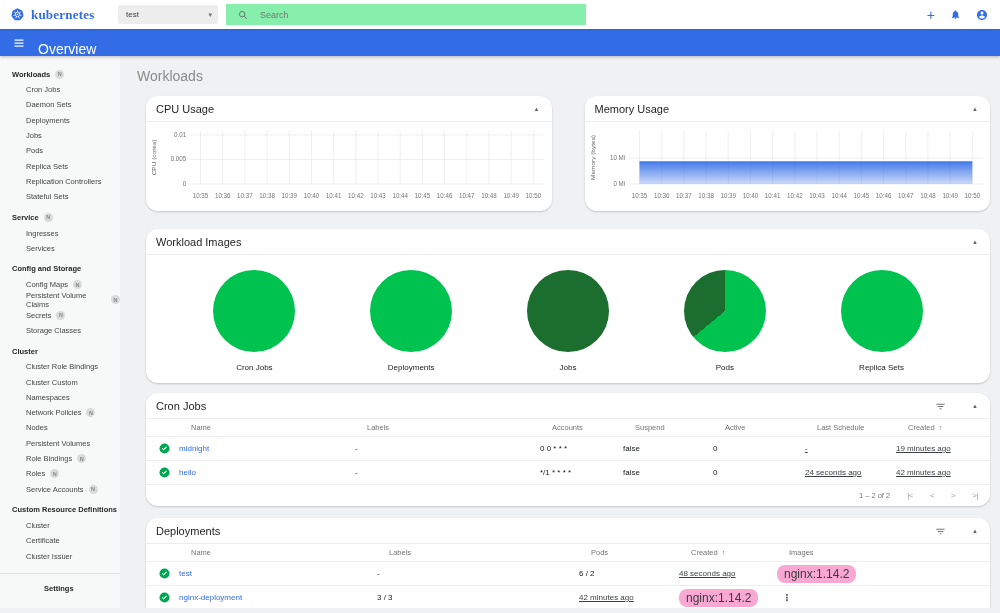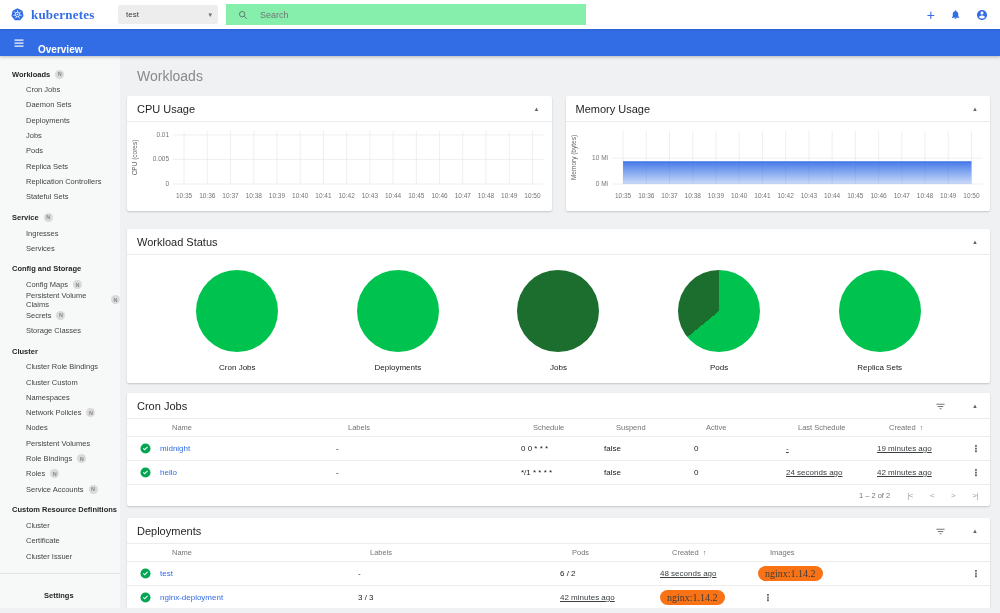--- a/index.html
+++ b/index.html
@@ -21,40 +21,40 @@
     margin-left:10px;width:280px;font-family:inherit;}
   .searchbar input::placeholder{color:#757575;}
   .top-actions{margin-left:auto;display:flex;align-items:center;gap:15px;margin-right:12px;}
   .top-actions .plus{color:#326de6;font-size:14px;line-height:1;cursor:pointer;font-weight:400;}
   .icon-btn{cursor:pointer;display:flex;align-items:center;}
 
   
   .appbar{height:27px;background:#326de6;display:flex;align-items:center;
     box-shadow:0 1px 3px rgba(0,0,0,.25);position:relative;z-index:2;}
   .appbar .burger{margin-left:13px;cursor:pointer;display:flex;align-items:center;}
-  .appbar .title{color:#fff;font-size:10px;font-weight:700;margin-left:13px;margin-top:13px;}
+  .appbar .title{color:#fff;font-size:14px;font-weight:400;margin-left:13px;margin-top:13px;}
 
   
   .body-row{display:flex;height:552px;}
   .sidebar{width:120px;background:#f7f8f8;padding-top:5px;overflow:hidden;flex:none;}
   .sb-header{display:flex;align-items:center;height:16px;margin-top:5px;padding-left:12px;
     font-weight:700;font-size:7.5px;color:#262626;cursor:pointer;}
   .sb-item{display:flex;align-items:center;height:15.3px;padding-left:26px;font-size:7.5px;
     color:#454545;cursor:pointer;}
   .sb-badge{width:9px;height:9px;border-radius:50%;background:#dadada;color:#8a8a8a;
     font-size:5.5px;font-weight:700;display:inline-flex;align-items:center;
     justify-content:center;margin-left:5px;flex:none;}
   .sb-divider{border-top:1px solid #e2e2e2;margin:9px 0 3px 0;}
-  .sb-footer{margin-top:14px;padding-left:44px;}
+  .sb-footer{margin-top:7px;padding-left:44px;}
 
   .content{flex:1;padding:0 10px 0 7px;overflow:hidden;}
   .page-title{font-size:14px;font-weight:400;color:#8a8a8a;margin:12px 0 12px 10px;}
 
   
-  .card{background:#fff;border-radius:2px;box-shadow:0 1px 2px rgba(0,0,0,.18);}
+  .card{background:#fff;border-radius:12px;box-shadow:0 1px 2px rgba(0,0,0,.18);margin-left:19px;}
   .card-header{display:flex;align-items:center;padding:7px 10px 6px 10px;border-bottom:1px solid #ececec;}
   .card-title{font-size:11px;color:#1f1f1f;}
   .spacer{flex:1;}
   .collapse-caret{font-size:6px;color:#5f6368;cursor:pointer;padding:2px;}
   .hdr-icon{margin-left:24px;cursor:pointer;display:flex;align-items:center;}
 
   .charts-row{display:flex;gap:14px;margin-bottom:18px;}
   .chart-card{flex:1 1 0;height:115px;}
   .chart-card svg{width:100%;height:84px;display:block;margin-top:2px;}
   svg .tick{font-size:6.5px;fill:#757575;font-family:inherit;}
@@ -68,22 +68,22 @@
 
   .table-card{margin-bottom:12px;}
   .deploy-card{min-height:132px;}
   .t-row{display:grid;align-items:center;height:23px;padding-left:13px;
     border-bottom:1px solid #ededed;font-size:8px;color:#202124;}
   .t-head{height:17px;color:#757575;font-size:7.5px;}
   .t-cell{overflow:hidden;white-space:nowrap;display:flex;align-items:center;}
   .t-hcell{cursor:pointer;padding-left:12px;}
   .link{color:#326de6;cursor:pointer;}
   .time-link{color:#3c4043;text-decoration:underline;cursor:pointer;}
-  .chip{background:#f97316;border-radius:8px;padding:2px 7px;color:#3c3c3c;font-size:10px;
-    display:inline-block;font-family:Liberation Serif, serif;}
+  .chip{background:#f9a8d4;border-radius:8px;padding:2px 7px;color:#3c3c3c;font-size:12px;
+    display:inline-block;}
   .menu-dots{color:#616161;font-size:10px;cursor:pointer;padding:0 5px;font-weight:700;}
   .sort-arrow{margin-left:4px;font-size:7px;color:#616161;}
   .table-footer{display:flex;justify-content:flex-end;align-items:center;height:21px;
     padding-right:12px;font-size:7.5px;color:#757575;}
   .pg{color:#9e9e9e;margin-left:17px;font-size:8px;cursor:pointer;letter-spacing:-.5px;}
 </style>
 </head>
 <body>
 
 <div class="app">
@@ -360,21 +360,21 @@
                 </linearGradient>
               </defs>
               <polygon points="57,37.765853658536585 80.2,37.765853658536585 103.4,37.765853658536585 126.6,37.765853658536585 149.8,37.765853658536585 173,37.765853658536585 196.2,37.765853658536585 219.4,37.765853658536585 242.6,37.765853658536585 265.8,37.765853658536585 289,37.765853658536585 312.2,37.765853658536585 335.4,37.765853658536585 358.6,37.765853658536585 381.8,37.765853658536585 405,37.765853658536585 405,60 57,60" fill="url(#grad-memory-usage)"></polygon>
               <polyline points="57,37.765853658536585 80.2,37.765853658536585 103.4,37.765853658536585 126.6,37.765853658536585 149.8,37.765853658536585 173,37.765853658536585 196.2,37.765853658536585 219.4,37.765853658536585 242.6,37.765853658536585 265.8,37.765853658536585 289,37.765853658536585 312.2,37.765853658536585 335.4,37.765853658536585 358.6,37.765853658536585 381.8,37.765853658536585 405,37.765853658536585" fill="none" stroke="#326de6" stroke-width="1" stroke-opacity="0.85"></polyline>
             </svg>
         </section>
       </div>
 
       <section class="card status-card">
         <div class="card-header">
-          <span class="card-title">Workload Status</span>
+          <span class="card-title">Workload Images</span>
           <span class="spacer"></span>
           <span class="collapse-caret">▲</span>
         </div>
         <div class="pies">
             <div class="pie-item">
               <div class="pie-circle" style="background: rgb(0, 194, 78);"></div>
               <div class="pie-label">Cron Jobs</div>
             </div>
             <div class="pie-item">
               <div class="pie-circle" style="background: rgb(0, 194, 78);"></div>
@@ -409,21 +409,21 @@
         <div id="cron-table">
             <div class="t-row t-head" style="grid-template-columns: 20px 176px 185px 83px 90px 92px 91px 89px 1fr;">
               <div class="t-cell"></div>
               <div class="t-cell t-hcell">
                 <span>Name</span>
               </div>
               <div class="t-cell t-hcell">
                 <span>Labels</span>
               </div>
               <div class="t-cell t-hcell">
-                <span>Schedule</span>
+                <span>Accounts</span>
               </div>
               <div class="t-cell t-hcell">
                 <span>Suspend</span>
               </div>
               <div class="t-cell t-hcell">
                 <span>Active</span>
               </div>
               <div class="t-cell t-hcell">
                 <span>Last Schedule</span>
               </div>

